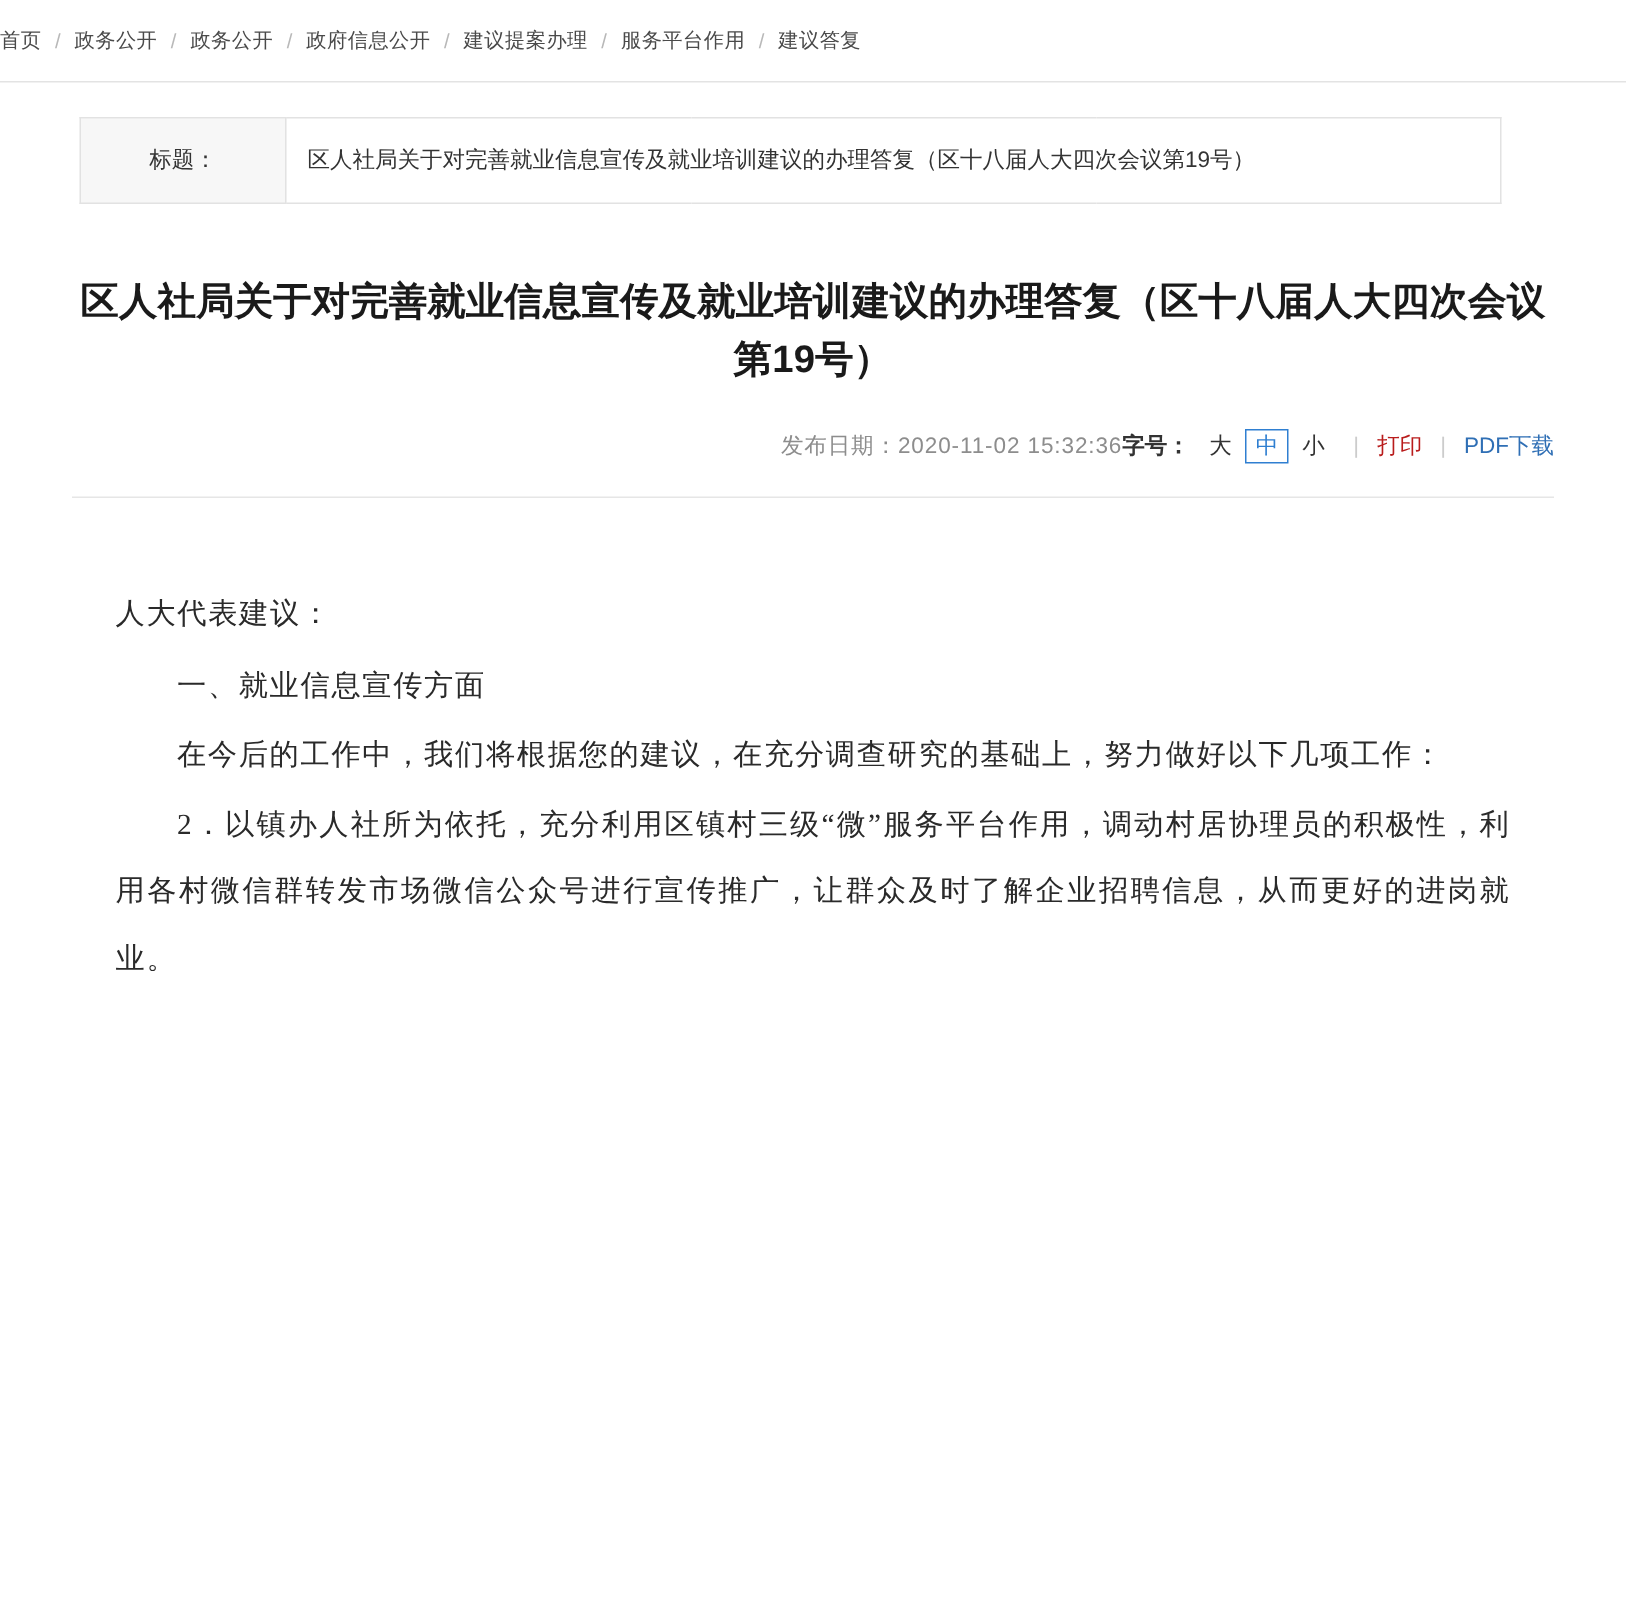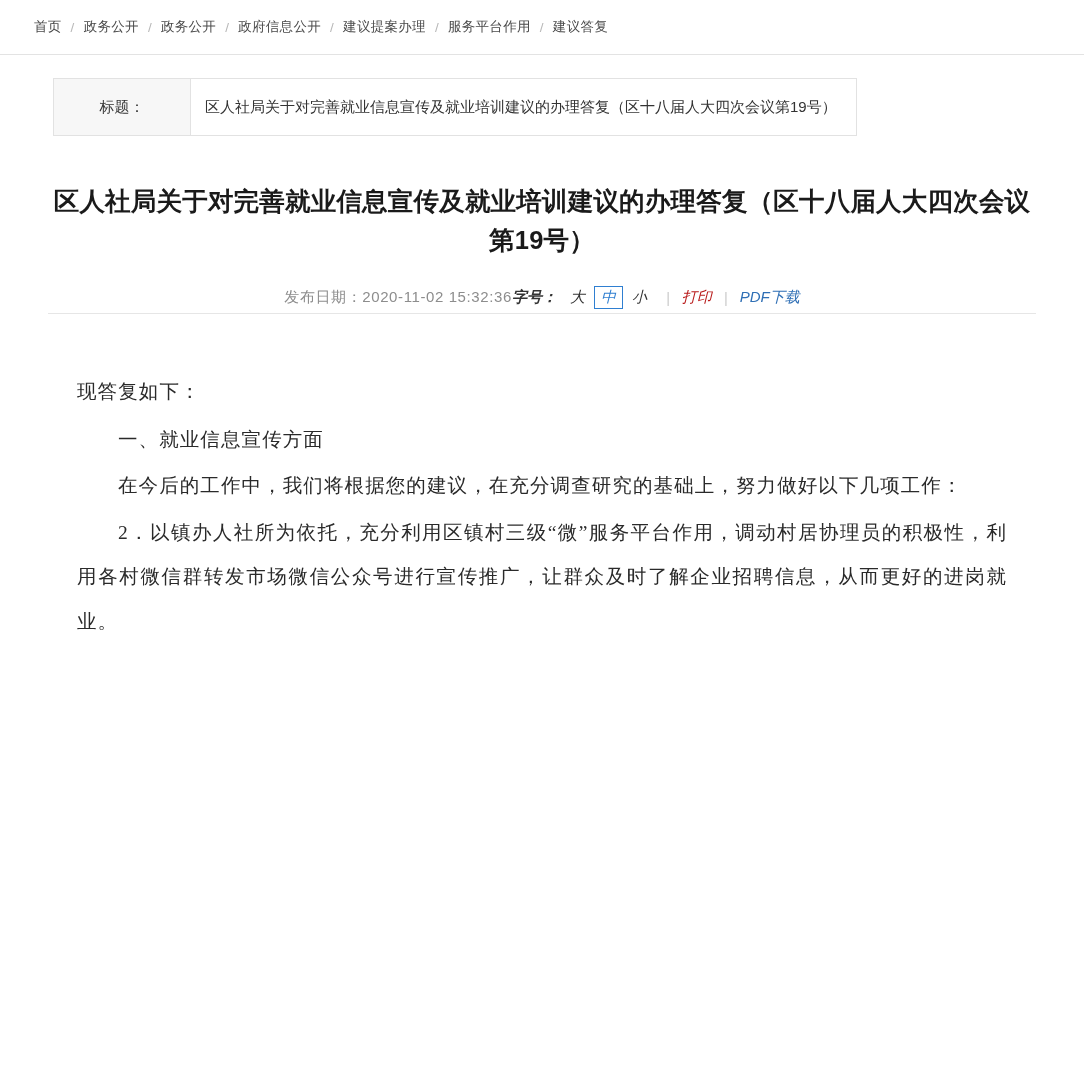--- a/index.html
+++ b/index.html
@@ -16,40 +16,39 @@
     overflow: hidden;
   }
   
   .breadcrumb {
     height: 54px;
     display: flex;
     align-items: center;
     font-size: 13.5px;
     color: #555;
     border-bottom: 1px solid #e3e3e3;
-    padding-left: 34px;
     letter-spacing: 0.3px;
   }
   .breadcrumb .crumb {
     color: #4a4a4a;
     white-space: nowrap;
   }
   .breadcrumb .sep {
     color: #b8b8b8;
     margin: 0 9px;
   }
   
   .table-wrap {
     width: 1006px;
     margin: 23px auto 0 auto;
     padding-left: 14px;
     box-sizing: border-box;
   }
   table.info {
-    width: 804px;
+    width: 948px;
     border-collapse: collapse;
     table-layout: fixed;
     font-size: 15px;
     color: #333;
   }
   table.info td {
     border: 1px solid #e2e2e2;
     height: 44px;
     padding: 6px 14px;
     vertical-align: middle;
@@ -76,36 +75,35 @@
     color: #1a1a1a;
     line-height: 1.52;
     letter-spacing: 0.2px;
   }
   
   .meta-bar {
     width: 988px;
     margin: 26px auto 0 auto;
     display: flex;
     align-items: center;
-    justify-content: center;
+    justify-content: flex-end;
     font-size: 15px;
     color: #888;
-    padding-bottom: 4px;
+    padding-bottom: 22px;
     border-bottom: 1px solid #e6e6e6;
   }
   .meta-left {
     color: #8d8d8d;
     letter-spacing: 0.6px;
   }
   .meta-right {
     display: flex;
     align-items: center;
     color: #4a4a4a;
     font-size: 15px;
-    font-style: italic;
   }
   .meta-right .fs-label {
     font-weight: bold;
     color: #333;
     margin-right: 6px;
   }
   .meta-right .fs-opt {
     padding: 2px 7px;
     color: #333;
     cursor: pointer;
@@ -194,19 +192,19 @@
       <span class="fs-opt active">中</span>
       <span class="fs-opt">小</span>
       <span class="divider">|</span>
       <span class="link-print">打印</span>
       <span class="divider">|</span>
       <span class="link-pdf">PDF下载</span>
     </div>
   </div>
 
   <div class="article">
-    <p class="salutation">现答复如下：</p>
+    <p class="salutation">人大代表建议：</p>
     <p class="indent">一、就业信息宣传方面</p>
     <p class="indent">在今后的工作中，我们将根据您的建议，在充分调查研究的基础上，努力做好以下几项工作：</p>
     <p class="indent">2．以镇办人社所为依托，充分利用区镇村三级“微”服务平台作用，调动村居协理员的积极性，利用各村微信群转发市场微信公众号进行宣传推广，让群众及时了解企业招聘信息，从而更好的进岗就业。</p>
   </div>
 
 </div>
 
 </body></html>

